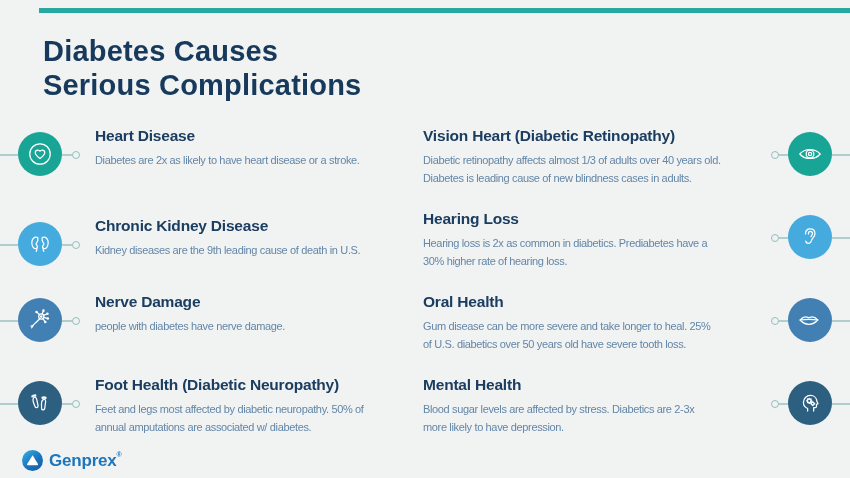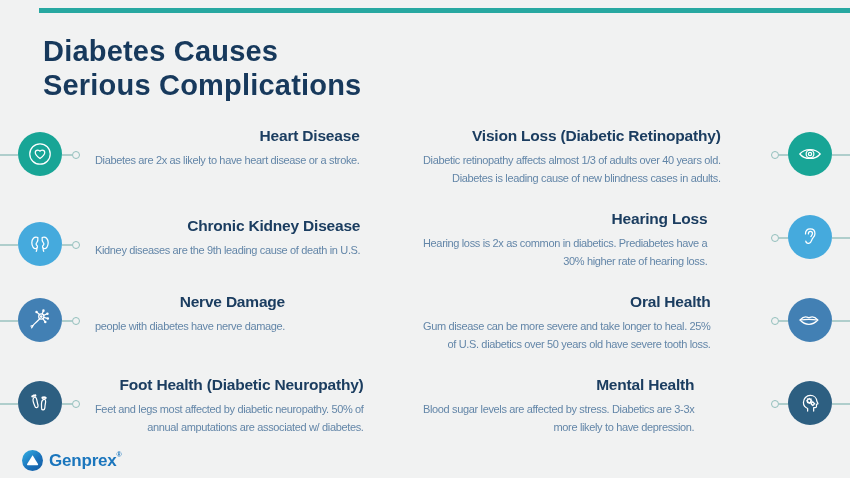--- a/index.html
+++ b/index.html
@@ -26,21 +26,21 @@
   .right .badge{left:363px;}
   .stub{position:absolute;top:32px;height:2px;background:#AFCECC;}
   .left .stub{left:62px;width:10px;}
   .right .stub{left:354px;width:10px;}
   .dot{
     position:absolute;top:29px;width:8px;height:8px;border:1.5px solid #93C0BD;
     border-radius:50%;box-sizing:border-box;background:transparent;
   }
   .left .dot{left:72px;}
   .right .dot{left:346px;}
-  .textblock{position:absolute;top:5px;text-align:right;}
+  .textblock{position:absolute;top:5px;}
   .left .textblock{left:95px;}
   .right .textblock{left:-2px;}
   .item-title{
     font-size:15.5px;font-weight:700;color:#1B3D60;letter-spacing:-.2px;
     margin:0 0 7px 0;white-space:nowrap;
   }
   .desc{
     font-size:11px;line-height:17.5px;color:#6386A8;letter-spacing:-.35px;
     white-space:nowrap;
   }
@@ -85,21 +85,21 @@
     <div class="stub"></div>
     <div class="badge" style="background: rgb(24, 165, 150);">
       <svg viewBox="0 0 26 26" width="28" height="28">
         <path d="M3.5 13 C8 7.5 18 7.5 22.5 13 C18 18.5 8 18.5 3.5 13 Z"></path>
         <circle cx="13" cy="13" r="3.6"></circle>
         <circle cx="13" cy="13" r="1.5"></circle>
       </svg>
     </div>
     <div class="edge-line"></div>
     <div class="textblock">
-      <div class="item-title">Vision Loss (Diabetic Retinopathy)</div>
+      <div class="item-title">Vision Heart (Diabetic Retinopathy)</div>
       <div class="desc">Diabetic retinopathy affects almost 1/3 of adults over 40 years old.</div>
       <div class="desc">Diabetes is leading cause of new blindness cases in adults.</div>
     </div>
   </div>
 
   <div class="item left" style="top:212px">
     <div class="edge-line"></div>
     <div class="badge" style="background: rgb(69, 170, 221);">
       <svg viewBox="0 0 26 26" width="28" height="28">
         <path d="M11 7 C7.5 5.6 5.4 8.6 5.4 11.9 C5.4 15.2 7.3 18 9.6 17.1 C11 16.5 10.9 15 10 14.2 C9.2 13.5 9.2 12.4 10 11.7 C10.9 10.9 11.2 8.6 11 7 Z"></path>
@@ -213,21 +213,21 @@
         <path d="M10.8 20.5 V18.1 C8.4 17.1 6.9 15.1 6.9 12.6 C6.9 8.9 9.7 6 13.3 6 C16.7 6 19.2 8.4 19.4 11.5 L20.3 13.2 C20.4 13.5 20.3 13.8 20 13.9 L19 14.3 V16.2 C19 16.9 18.5 17.3 17.9 17.3 H16.4 V20.5"></path>
         <circle cx="12.3" cy="11" r="1.8"></circle>
         <path d="M12.3 8.6 v.8 M12.3 12.6 v.8 M9.9 11 h.8 M13.9 11 h.8 M10.6 9.3 l.6.6 M13.4 12.1 l.6.6 M14 9.3 l-.6.6 M11.2 12.1 l-.6.6"></path>
         <circle cx="15.6" cy="13.6" r="1.3"></circle>
         <path d="M15.6 11.8 v.6 M15.6 14.8 v.6 M13.8 13.6 h.6 M16.8 13.6 h.6"></path>
       </svg>
     </div>
     <div class="edge-line"></div>
     <div class="textblock">
       <div class="item-title">Mental Health</div>
-      <div class="desc">Blood sugar levels are affected by stress. Diabetics are 3-3x</div>
+      <div class="desc">Blood sugar levels are affected by stress. Diabetics are 2-3x</div>
       <div class="desc">more likely to have depression.</div>
     </div>
   </div>
 
   <div class="logo">
     <div class="logo-mark">
       <svg viewBox="0 0 21 21" width="21" height="21">
         <path d="M10.6 5.2 L16 14 C16.3 14.6 15.9 15.3 15.2 15.3 L5.9 15.3 C5.2 15.3 4.8 14.6 5.1 14 Z" fill="#fff" stroke="none"></path>
       </svg>
     </div>

